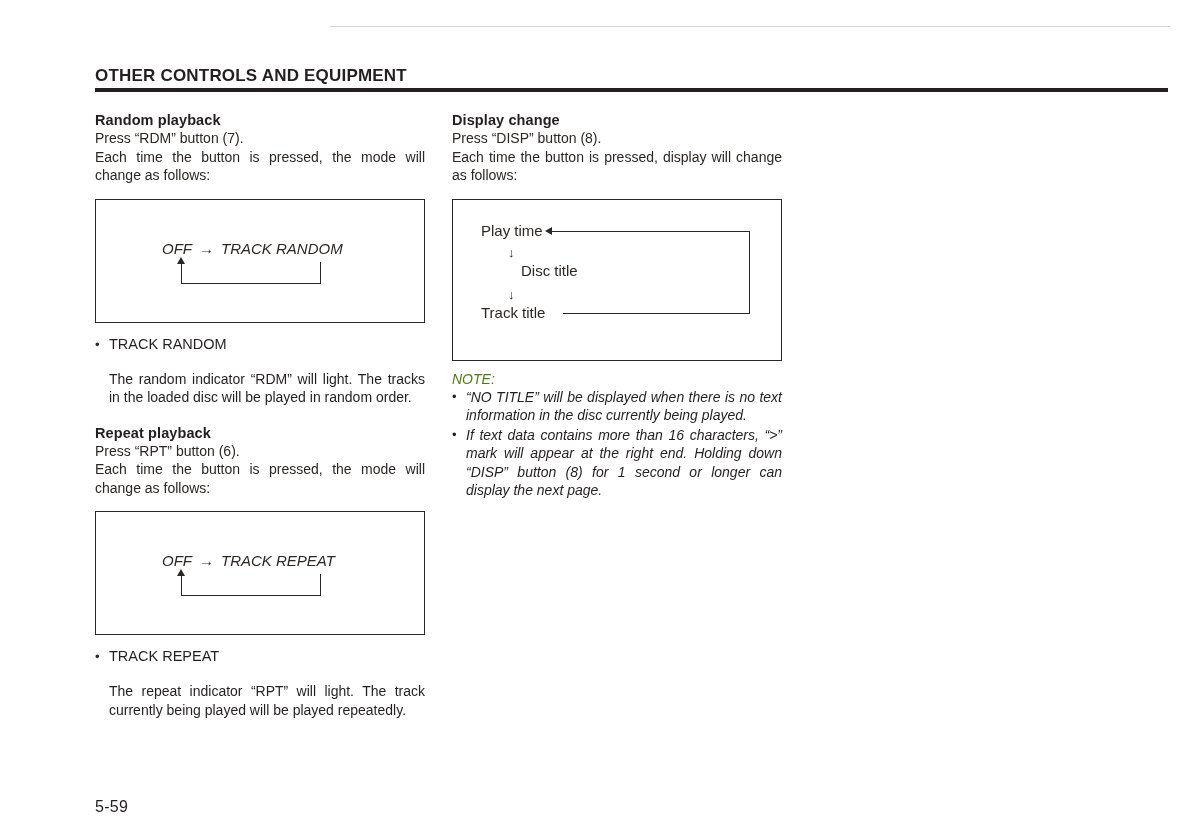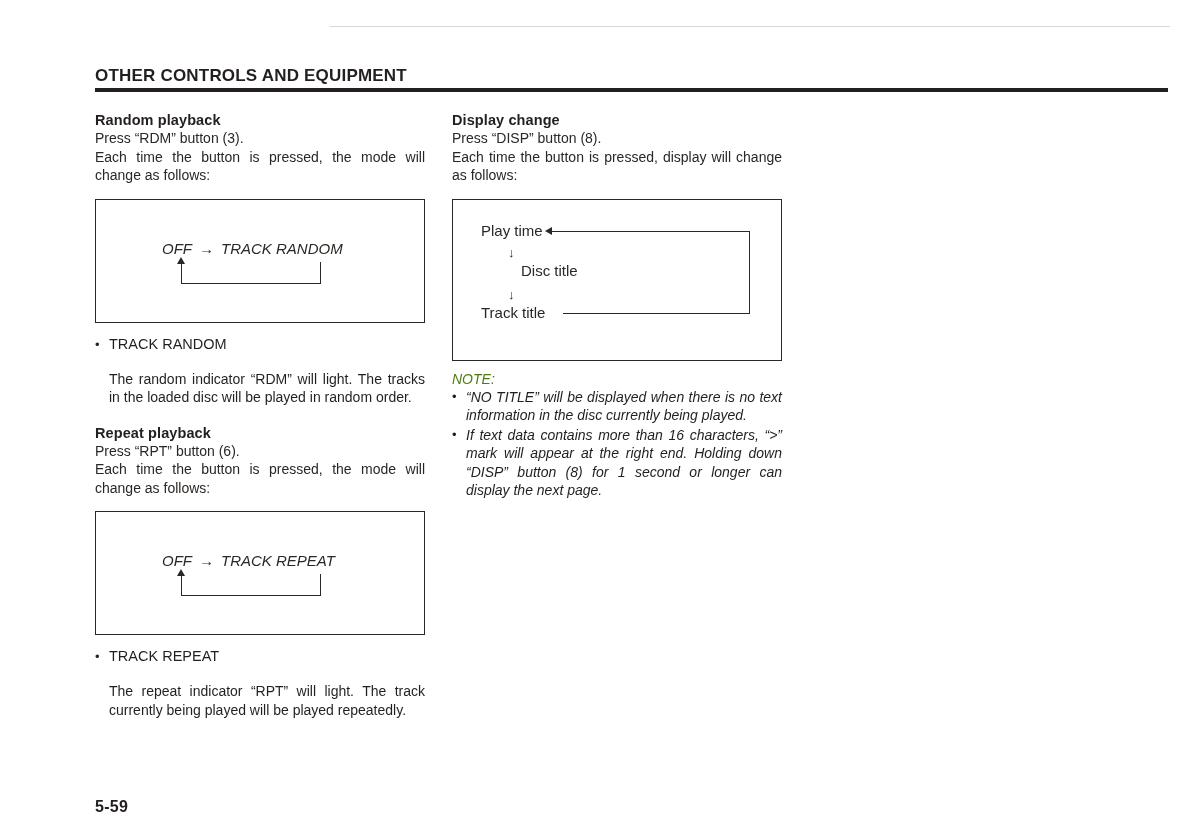--- a/index.html
+++ b/index.html
@@ -255,39 +255,39 @@
     line-height: 18.5px;
     text-align: justify;
     flex: 1;
   }
 
   .folio {
     position: absolute;
     left: 95px;
     top: 798px;
     font-size: 16px;
-    font-weight: bold;
+    font-weight: normal;
     letter-spacing: 0.3px;
   }
 </style>
 </head>
 <body>
 
 <div class="page">
 
   <div class="top-rule"></div>
 
   <div class="page-header">OTHER CONTROLS AND EQUIPMENT</div>
   <div class="header-rule"></div>
   <div class="header-rule-thin"></div>
 
   <div class="col-left">
 
     <h2 class="sub">Random playback</h2>
-    <p class="body">Press “RDM” button (3).</p>
+    <p class="body">Press “RDM” button (7).</p>
     <p class="body just">Each time the button is pressed, the mode will change as follows:</p>
 
     <div class="diagram d1">
       <div class="flowline flow-text">
         <span>OFF</span><span class="arrow-right">→</span><span>TRACK RANDOM</span>
       </div>
       <div class="loop-h"></div>
       <div class="loop-v-right"></div>
       <div class="loop-v-left"></div>
       <div class="loop-arrowhead"></div>

